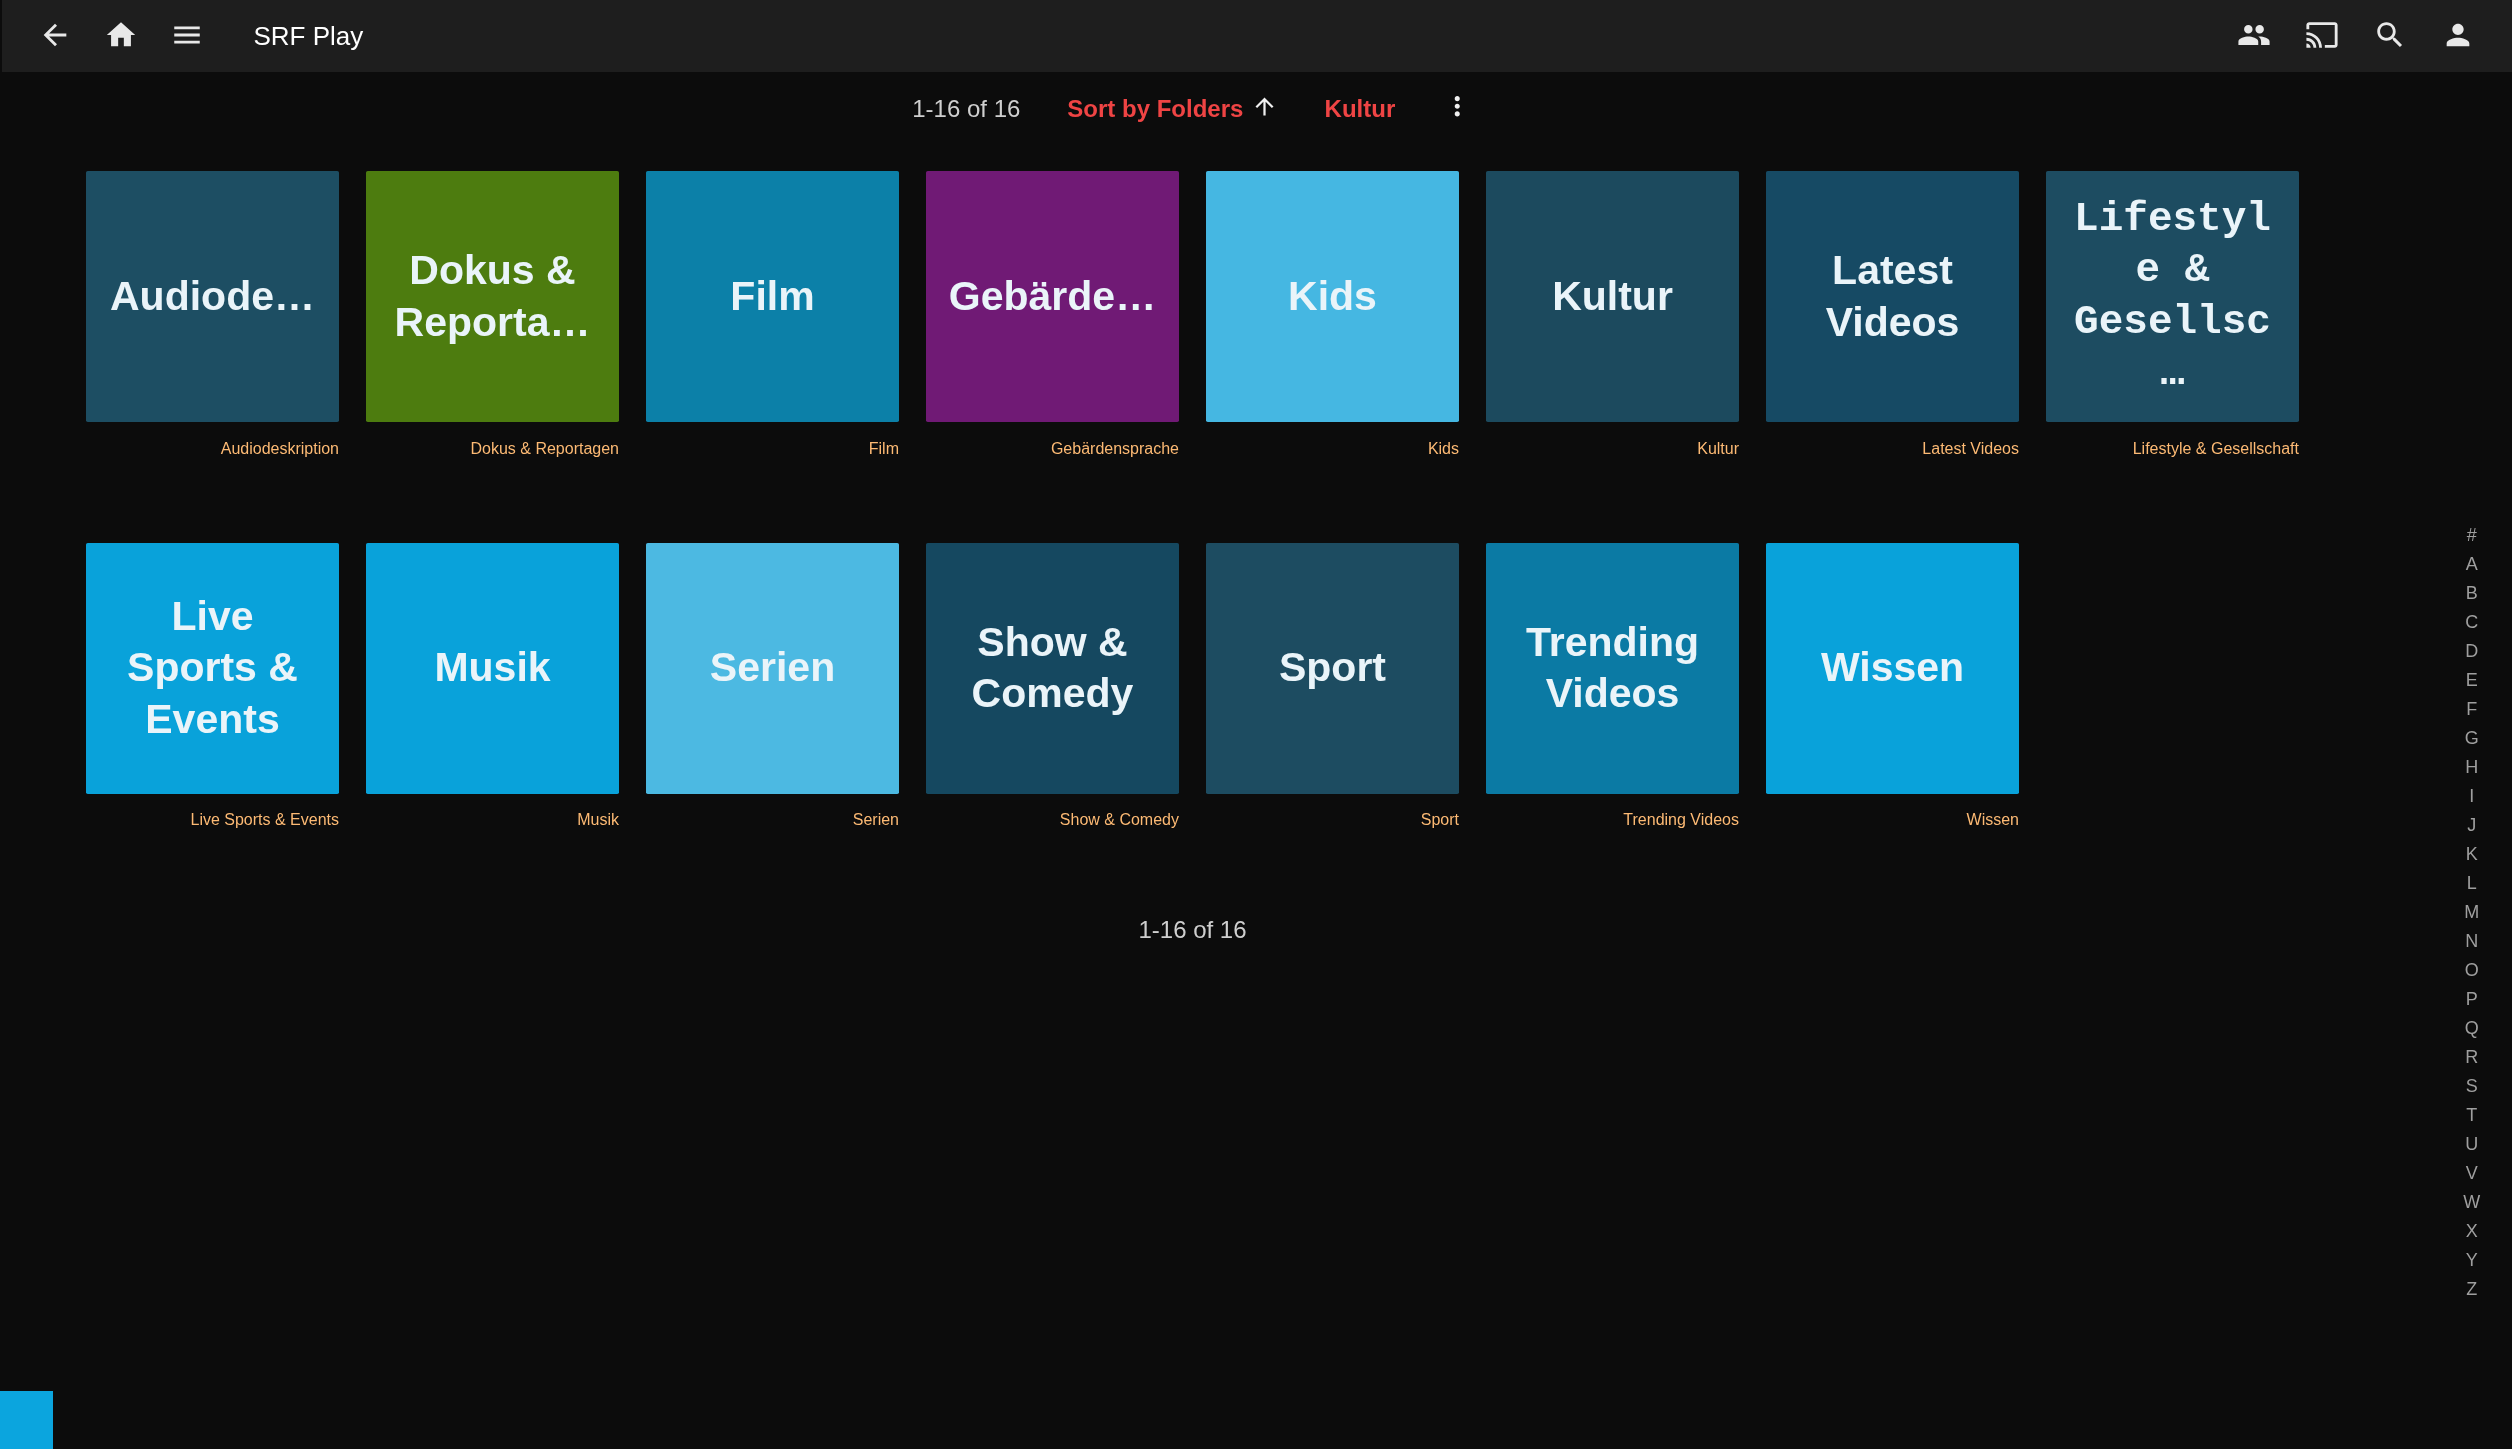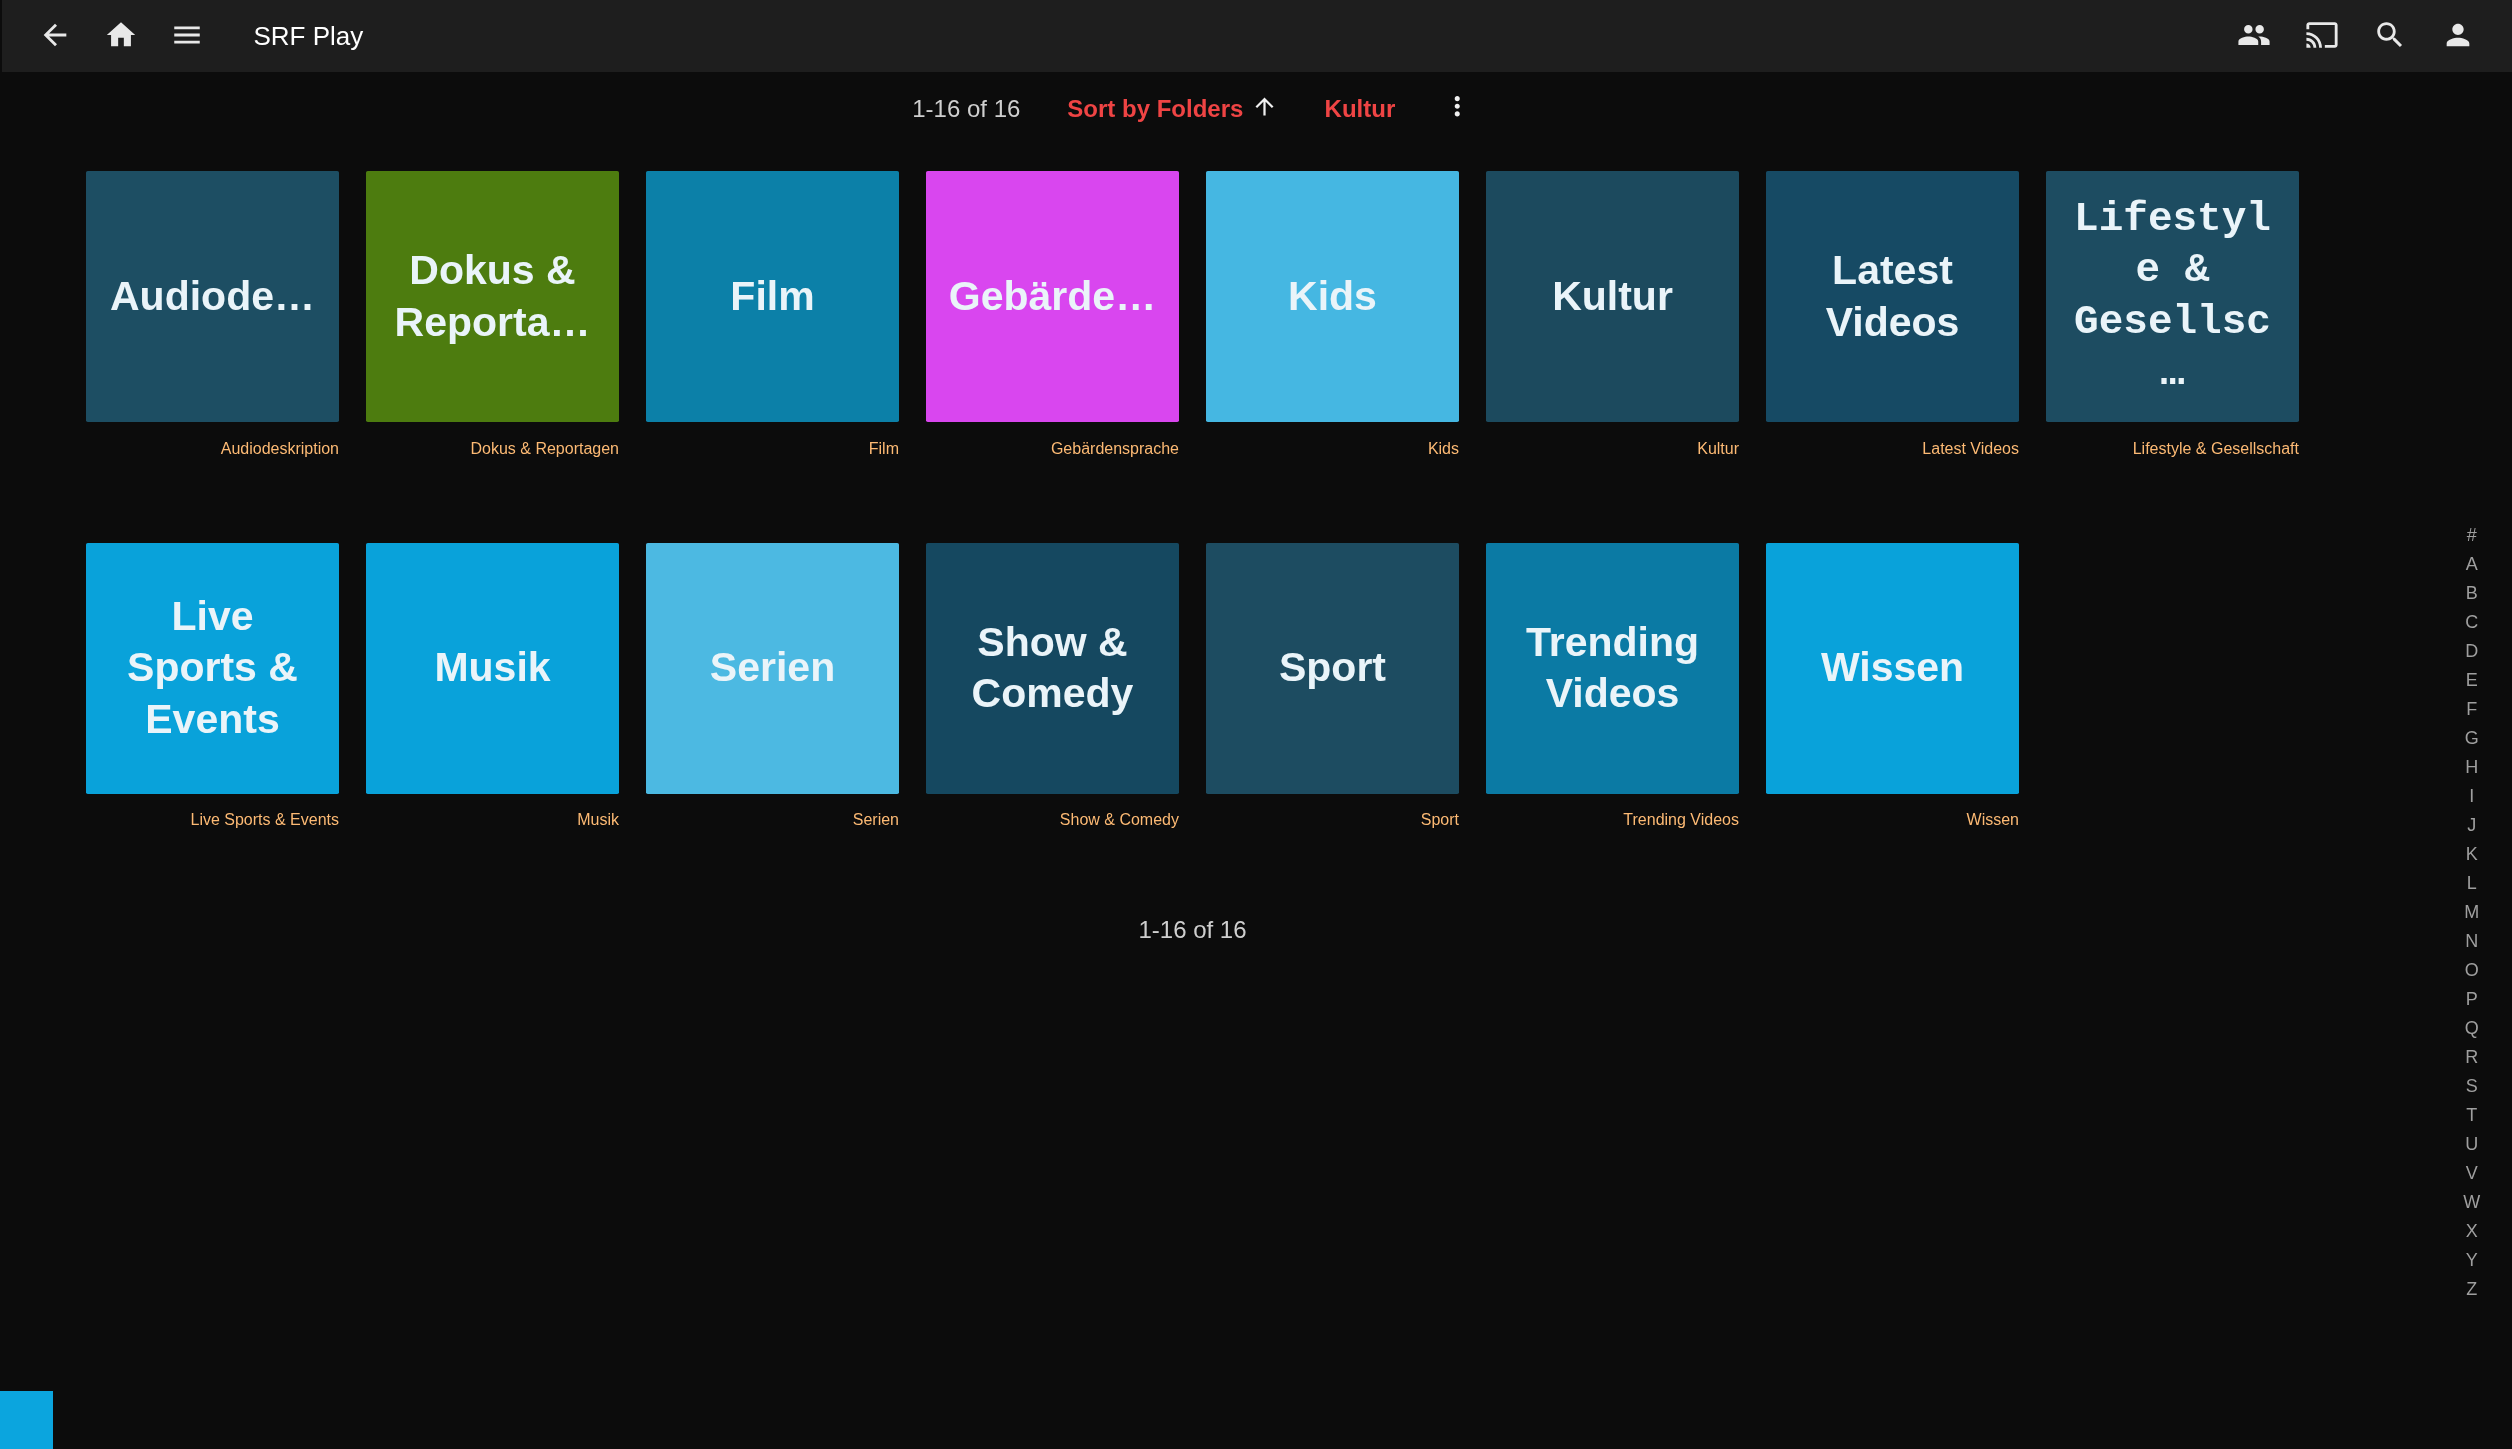--- a/index.html
+++ b/index.html
@@ -256,21 +256,21 @@
           </button>
           <div class="caption">Dokus &amp; Reportagen</div>
         </div>
         <div class="cell">
           <button class="tile" style="background: rgb(12, 128, 168);">
             <span class="tile-label">Film</span>
           </button>
           <div class="caption">Film</div>
         </div>
         <div class="cell">
-          <button class="tile" style="background: #d946ef;">
+          <button class="tile" style="background: #701a75;">
             <span class="tile-label">Gebärde…</span>
           </button>
           <div class="caption">Gebärdensprache</div>
         </div>
         <div class="cell">
           <button class="tile" style="background: rgb(69, 183, 226);">
             <span class="tile-label">Kids</span>
           </button>
           <div class="caption">Kids</div>
         </div>

